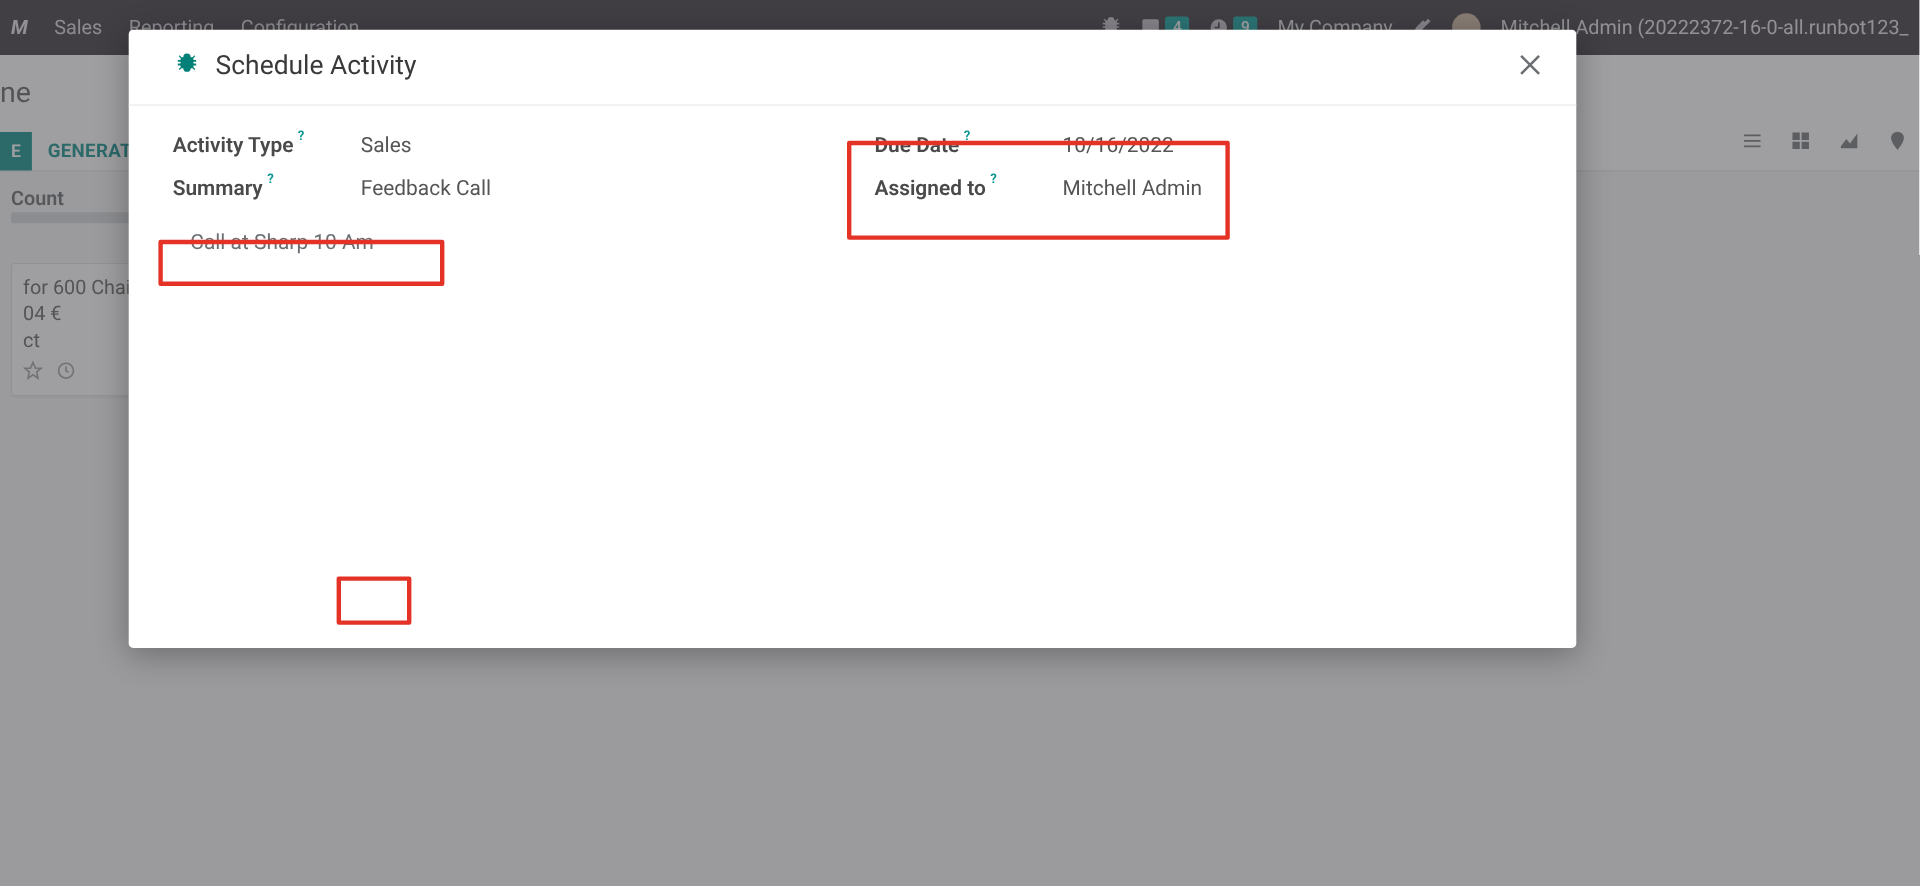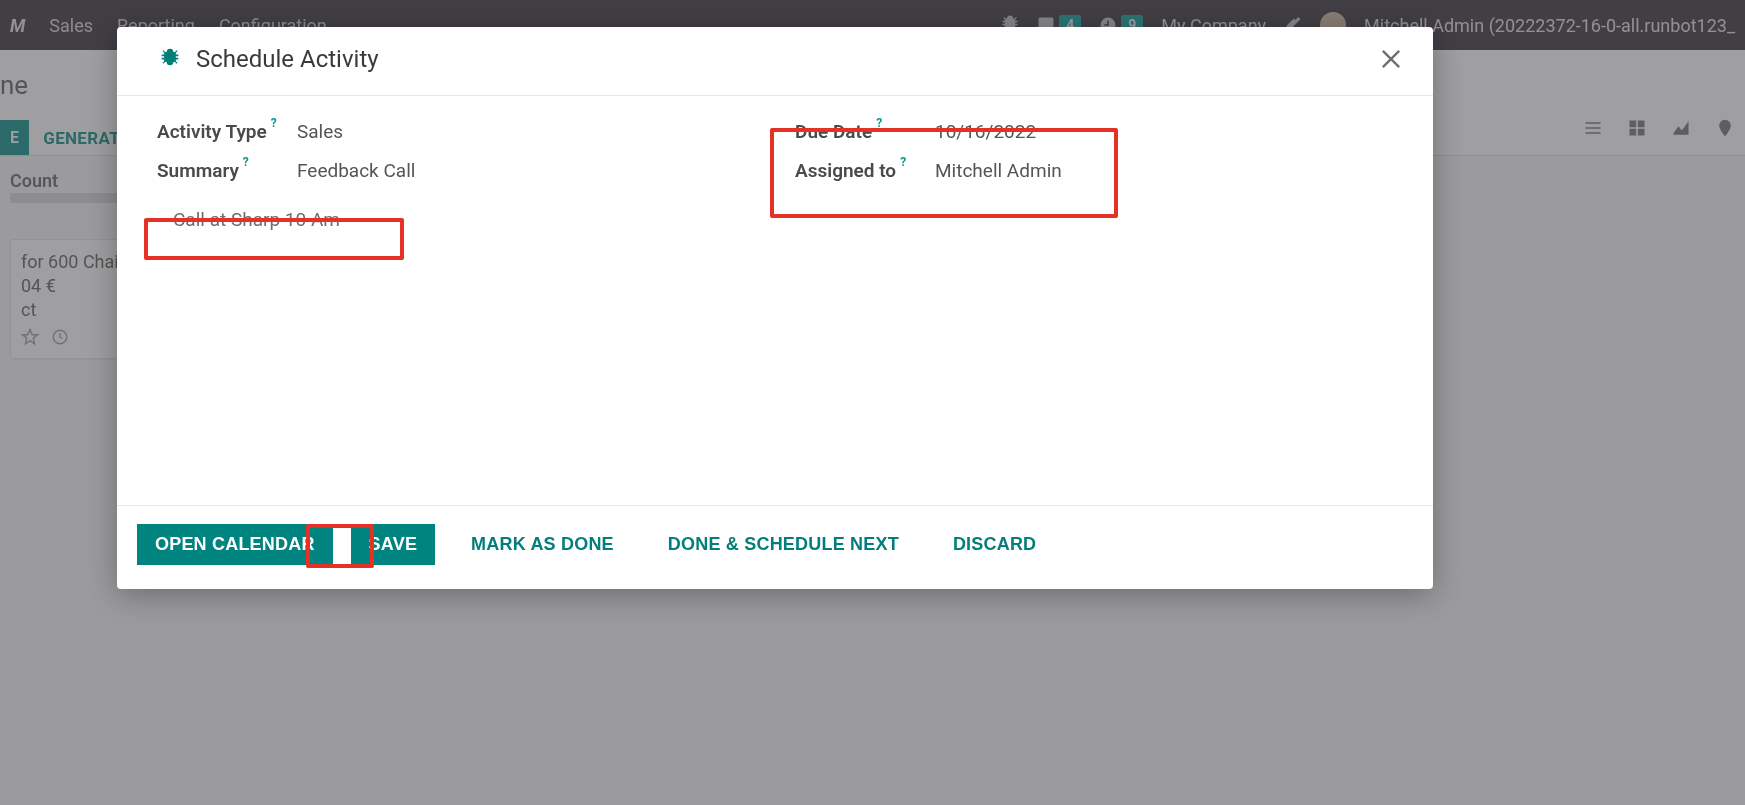--- a/index.html
+++ b/index.html
@@ -59,21 +59,21 @@
     display: flex; flex-direction: column; z-index: 6;
   }
   .dlg-header {
     display: flex; align-items: center; padding: 18px 28px 22px 43px;
     border-bottom: 1px solid #e6e8eb;
   }
   .dlg-title { font-size: 24px; color: #3a3a3a; display: flex; align-items: center; gap: 16px; }
   .dlg-close { margin-left: auto; width: 28px; height: 28px; color: #6b6f74; cursor: pointer; }
   .dlg-body { flex: 1; padding: 24px 40px; display: flex; gap: 40px; }
   .col { flex: 1; }
-  .form-row { display: flex; align-items: flex-start; margin-bottom: 16px; font-size: 19px; }
+  .form-row { display: flex; align-items: flex-start; margin-bottom: 16px; font-size: 19px; gap: 31px; }
   .form-label { width: 140px; color: #4a4a4a; font-weight: 600; position: relative; }
   .form-label .help { position: absolute; top: -4px; margin-left: 4px; font-size: 12px; color: #0d9793; font-weight: 700; }
   .form-value { color: #555; }
   .note-box {
     display: inline-block; margin-top: 4px; padding: 6px 230px 6px 16px;
     color: #6c6f73; font-size: 19px; text-align: right;
   }
 
   .dlg-footer {
     border-top: 1px solid #e6e8eb; padding: 18px 20px 24px 20px;
@@ -224,24 +224,17 @@
       <div class="form-row">
         <div class="form-label">
           <span>Assigned to</span>
           <span class="help">?</span>
         </div>
         <div class="form-value">Mitchell Admin</div>
       </div>
     </div>
   </div>
 
-  <div class="dlg-footer">
-    <button class="btn btn-primary">OPEN CALENDAR</button>
-    <button class="btn btn-primary">SAVE</button>
-    <button class="btn">MARK AS DONE</button>
-    <button class="btn">DONE &amp; SCHEDULE NEXT</button>
-    <button class="btn">DISCARD</button>
-  </div>
 </div>
 
 <div class="hl" style="left:144px; top:218px; width:260px; height:42px;"></div>
 <div class="hl" style="left:770px; top:128px; width:348px; height:90px;"></div>
 <div class="hl" style="left:306px; top:524px; width:68px; height:44px;"></div>
 
 </body></html>

